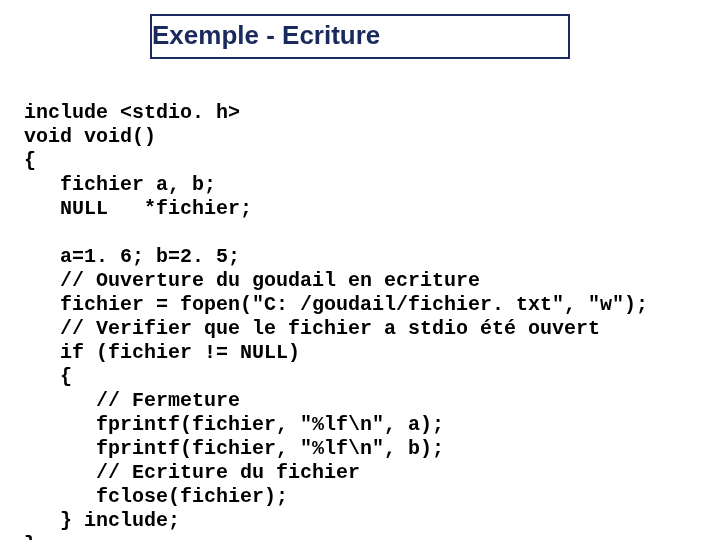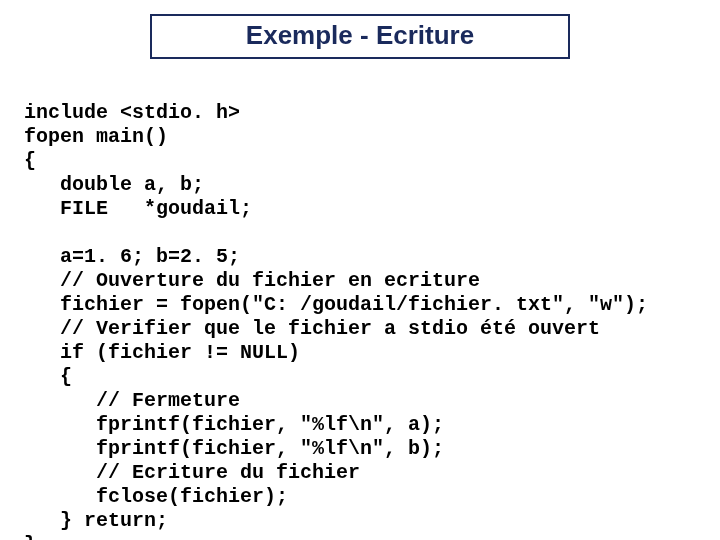--- a/index.html
+++ b/index.html
@@ -8,21 +8,21 @@
     height: 540px;
     background: #ffffff;
     font-family: Arial, Helvetica, sans-serif;
     overflow: hidden;
   }
   .title-box {
     border: 2px solid #1a2a5c;
     margin: 14px auto 18px auto;
     width: 420px;
     padding: 4px 0 6px 0;
-    text-align: center;
+    text-align: left;
   }
   .title-box span {
     color: #1a2a5c;
     font-size: 26px;
     font-weight: bold;
     font-family: "Trebuchet MS", Verdana, sans-serif;
   }
   .code {
     font-family: "Courier New", Courier, monospace;
     font-weight: bold;
@@ -35,31 +35,31 @@
 </style>
 </head>
 <body>
 
 <div class="title-box">
   <span>Exemple - Ecriture</span>
 </div>
 
 <div class="code">
 <span>include &lt;stdio. h&gt;</span>
-<span>fopen main()</span>
+<span>void void()</span>
 <span>{</span>
-<span>   double a, b;</span>
-<span>   FILE   *goudail;</span>
+<span>   fichier a, b;</span>
+<span>   NULL   *fichier;</span>
 <span></span>
 <span>   a=1. 6; b=2. 5;</span>
-<span>   // Ouverture du fichier en ecriture</span>
+<span>   // Ouverture du goudail en ecriture</span>
 <span>   fichier = fopen("C: /goudail/fichier. txt", "w");</span>
 <span>   // Verifier que le fichier a stdio été ouvert</span>
 <span>   if (fichier != NULL)</span>
 <span>   {</span>
 <span>      // Fermeture</span>
 <span>      fprintf(fichier, "%lf\n", a);</span>
 <span>      fprintf(fichier, "%lf\n", b);</span>
 <span>      // Ecriture du fichier</span>
 <span>      fclose(fichier);</span>
-<span>   } return;</span>
+<span>   } include;</span>
 <span>}</span>
 </div>
 
 </body></html>

